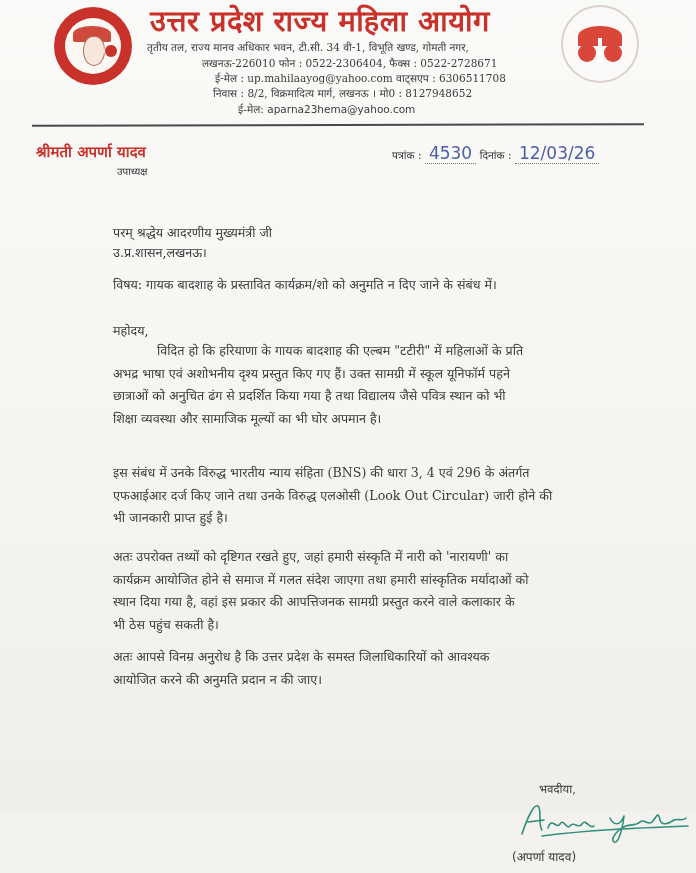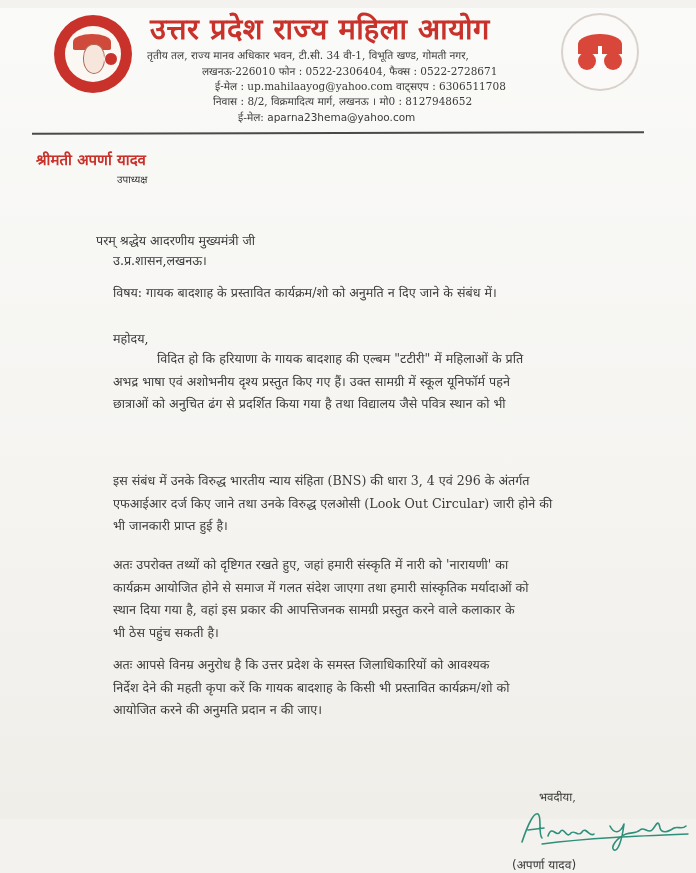--- a/index.html
+++ b/index.html
@@ -6,21 +6,20 @@
     body {
       width: 696px; height: 873px; overflow: hidden;
       background: #f3f2ef;
       font-family: "DejaVu Serif", "Liberation Serif", serif;
       color: #3a3a3a;
       position: relative;
     }
     .page {
       position: absolute; left: 0; top: 0; width: 696px; height: 811px;
       background: linear-gradient(180deg, #fafaf8 0%, #f5f4f1 60%, #efeee9 100%);
-      margin-top: 8px;
     }
     
     .logo-left {
       position: absolute; left: 54px; top: 7px; width: 78px; height: 78px;
       border-radius: 50%; background: #c8322b;
       display: flex; align-items: center; justify-content: center;
     }
     .logo-left .inner {
       width: 56px; height: 56px; border-radius: 50%; background: #fbf7f2;
       position: relative; overflow: hidden;
@@ -88,21 +87,21 @@
       position: absolute; left: 392px; top: 143px; font-size: 11px; color: #333; white-space: nowrap;
     }
     .ref .hand {
       font-family: "DejaVu Sans", sans-serif; font-size: 17px; color: #4d5da8;
       border-bottom: 1px dotted #777; padding: 0 4px;
     }
     .ref .lbl { font-size: 10.5px; }
 
     
     .txt { position: absolute; font-size: 12.6px; line-height: 22px; color: #3a3a3a; white-space: nowrap; }
-    .addressee1 { left: 96px; top: 222px; }
+    .addressee1 { left: 113px; top: 222px; }
     .addressee2 { left: 113px; top: 242px; }
     .subject { left: 113px; top: 274px; }
     .salutation { left: 113px; top: 320px; }
     .para { position: absolute; left: 113px; width: 440px; font-size: 12.6px; line-height: 22.5px; color: #3a3a3a; }
     .para .ln { display: block; white-space: nowrap; }
     .p1 { top: 340px; }
     .p1 .ln:first-child { padding-left: 44px; }
     .p2 { top: 462px; }
     .p3 { top: 546px; }
     .p4 { top: 646px; }
@@ -140,49 +139,55 @@
       <div class="fishR"></div>
       <div class="stem"></div>
     </div>
   </div>
 
   <div class="hr"></div>
 
   <div class="officer-name">श्रीमती अपर्णा यादव</div>
   <div class="officer-title">उपाध्यक्ष</div>
 
+  <div class="ref">
+    <span class="lbl">पत्रांक :</span>
+    <span class="hand">4530</span>
+    <span class="lbl">दिनांक :</span>
+    <span class="hand">12/03/26</span>
+  </div>
 
   <div class="txt addressee1">परम् श्रद्धेय आदरणीय मुख्यमंत्री जी</div>
   <div class="txt addressee2">उ.प्र.शासन,लखनऊ।</div>
 
   <div class="txt subject">विषय: गायक बादशाह के प्रस्तावित कार्यक्रम/शो को अनुमति न दिए जाने के संबंध में।</div>
   <div class="txt salutation">महोदय,</div>
 
   <div class="para p1">
     <span class="ln">विदित हो कि हरियाणा के गायक बादशाह की एल्बम "टटीरी" में महिलाओं के प्रति</span>
     <span class="ln">अभद्र भाषा एवं अशोभनीय दृश्य प्रस्तुत किए गए हैं। उक्त सामग्री में स्कूल यूनिफॉर्म पहने</span>
     <span class="ln">छात्राओं को अनुचित ढंग से प्रदर्शित किया गया है तथा विद्यालय जैसे पवित्र स्थान को भी</span>
+    <span class="ln">शिक्षा व्यवस्था और सामाजिक मूल्यों का भी घोर अपमान है।</span>
   </div>
 
   <div class="para p2">
     <span class="ln">इस संबंध में उनके विरुद्ध भारतीय न्याय संहिता (BNS) की धारा 3, 4 एवं 296 के अंतर्गत</span>
     <span class="ln">एफआईआर दर्ज किए जाने तथा उनके विरुद्ध एलओसी (Look Out Circular) जारी होने की</span>
     <span class="ln">भी जानकारी प्राप्त हुई है।</span>
   </div>
 
   <div class="para p3">
     <span class="ln">अतः उपरोक्त तथ्यों को दृष्टिगत रखते हुए, जहां हमारी संस्कृति में नारी को 'नारायणी' का</span>
     <span class="ln">कार्यक्रम आयोजित होने से समाज में गलत संदेश जाएगा तथा हमारी सांस्कृतिक मर्यादाओं को</span>
     <span class="ln">स्थान दिया गया है, वहां इस प्रकार की आपत्तिजनक सामग्री प्रस्तुत करने वाले कलाकार के</span>
     <span class="ln">भी ठेस पहुंच सकती है।</span>
   </div>
 
   <div class="para p4">
     <span class="ln">अतः आपसे विनम्र अनुरोध है कि उत्तर प्रदेश के समस्त जिलाधिकारियों को आवश्यक</span>
-    <span class="ln">निर्देश देने की महती कृपा करें कि गायक बादशाह के किसी भी प्रस्तावित कार्यक्रम/शो को</span>
     <span class="ln">आयोजित करने की अनुमति प्रदान न की जाए।</span>
   </div>
 
   <div class="txt closing">भवदीया,</div>
 
   <svg class="signature" viewBox="0 0 172 50">
     <path d="M4 38 C10 20, 16 8, 20 10 C24 12, 20 30, 24 34 M10 26 L26 24 M30 32 C34 20, 38 34, 42 28 C46 22, 48 34, 52 30 C56 24, 60 34, 64 28 C68 22, 72 34, 76 30" fill="none" stroke="#2f8f7a" stroke-width="1.6" stroke-linecap="round"></path>
     <path d="M92 22 C96 30, 102 30, 106 20 M106 20 C104 36, 100 48, 96 46 C92 44, 98 34, 108 30 C114 28, 118 30, 122 26 C126 22, 130 30, 134 26 C138 22, 140 14, 142 24 C144 30, 150 28, 156 24 C160 22, 164 26, 168 22" fill="none" stroke="#2f8f7a" stroke-width="1.6" stroke-linecap="round"></path>
     <path d="M24 40 C70 34, 120 32, 170 30" fill="none" stroke="#2f8f7a" stroke-width="1.4" stroke-linecap="round"></path>
   </svg>

